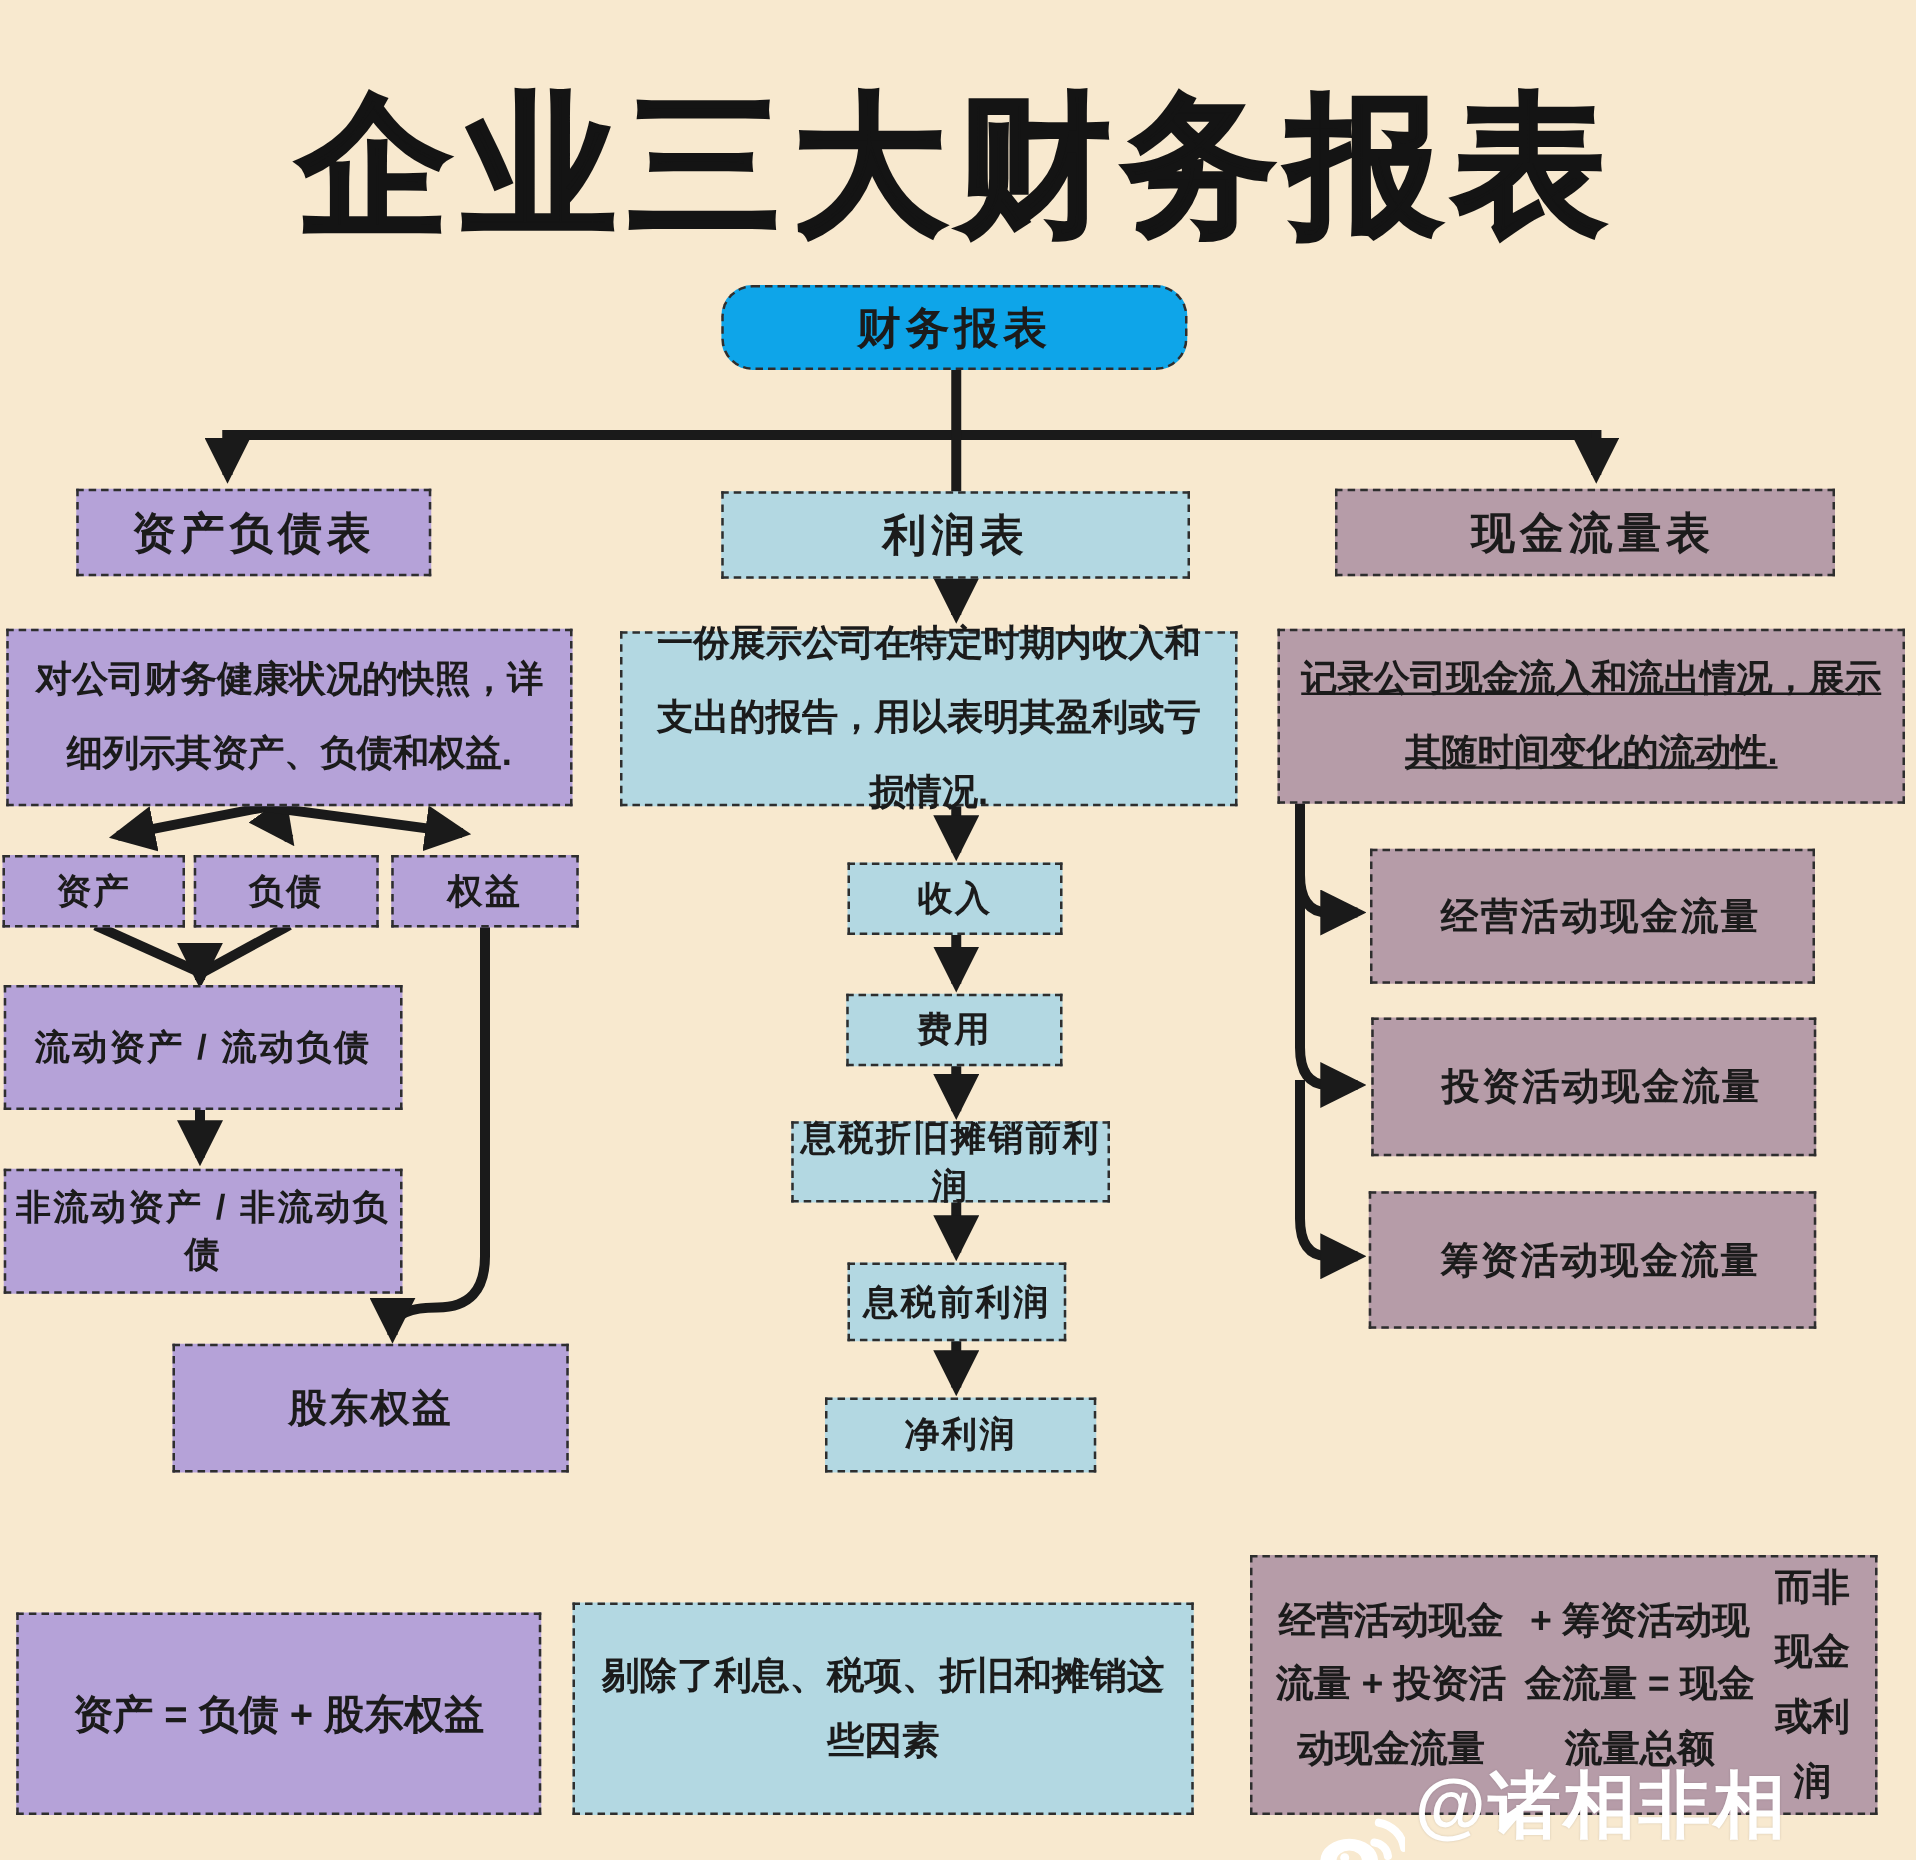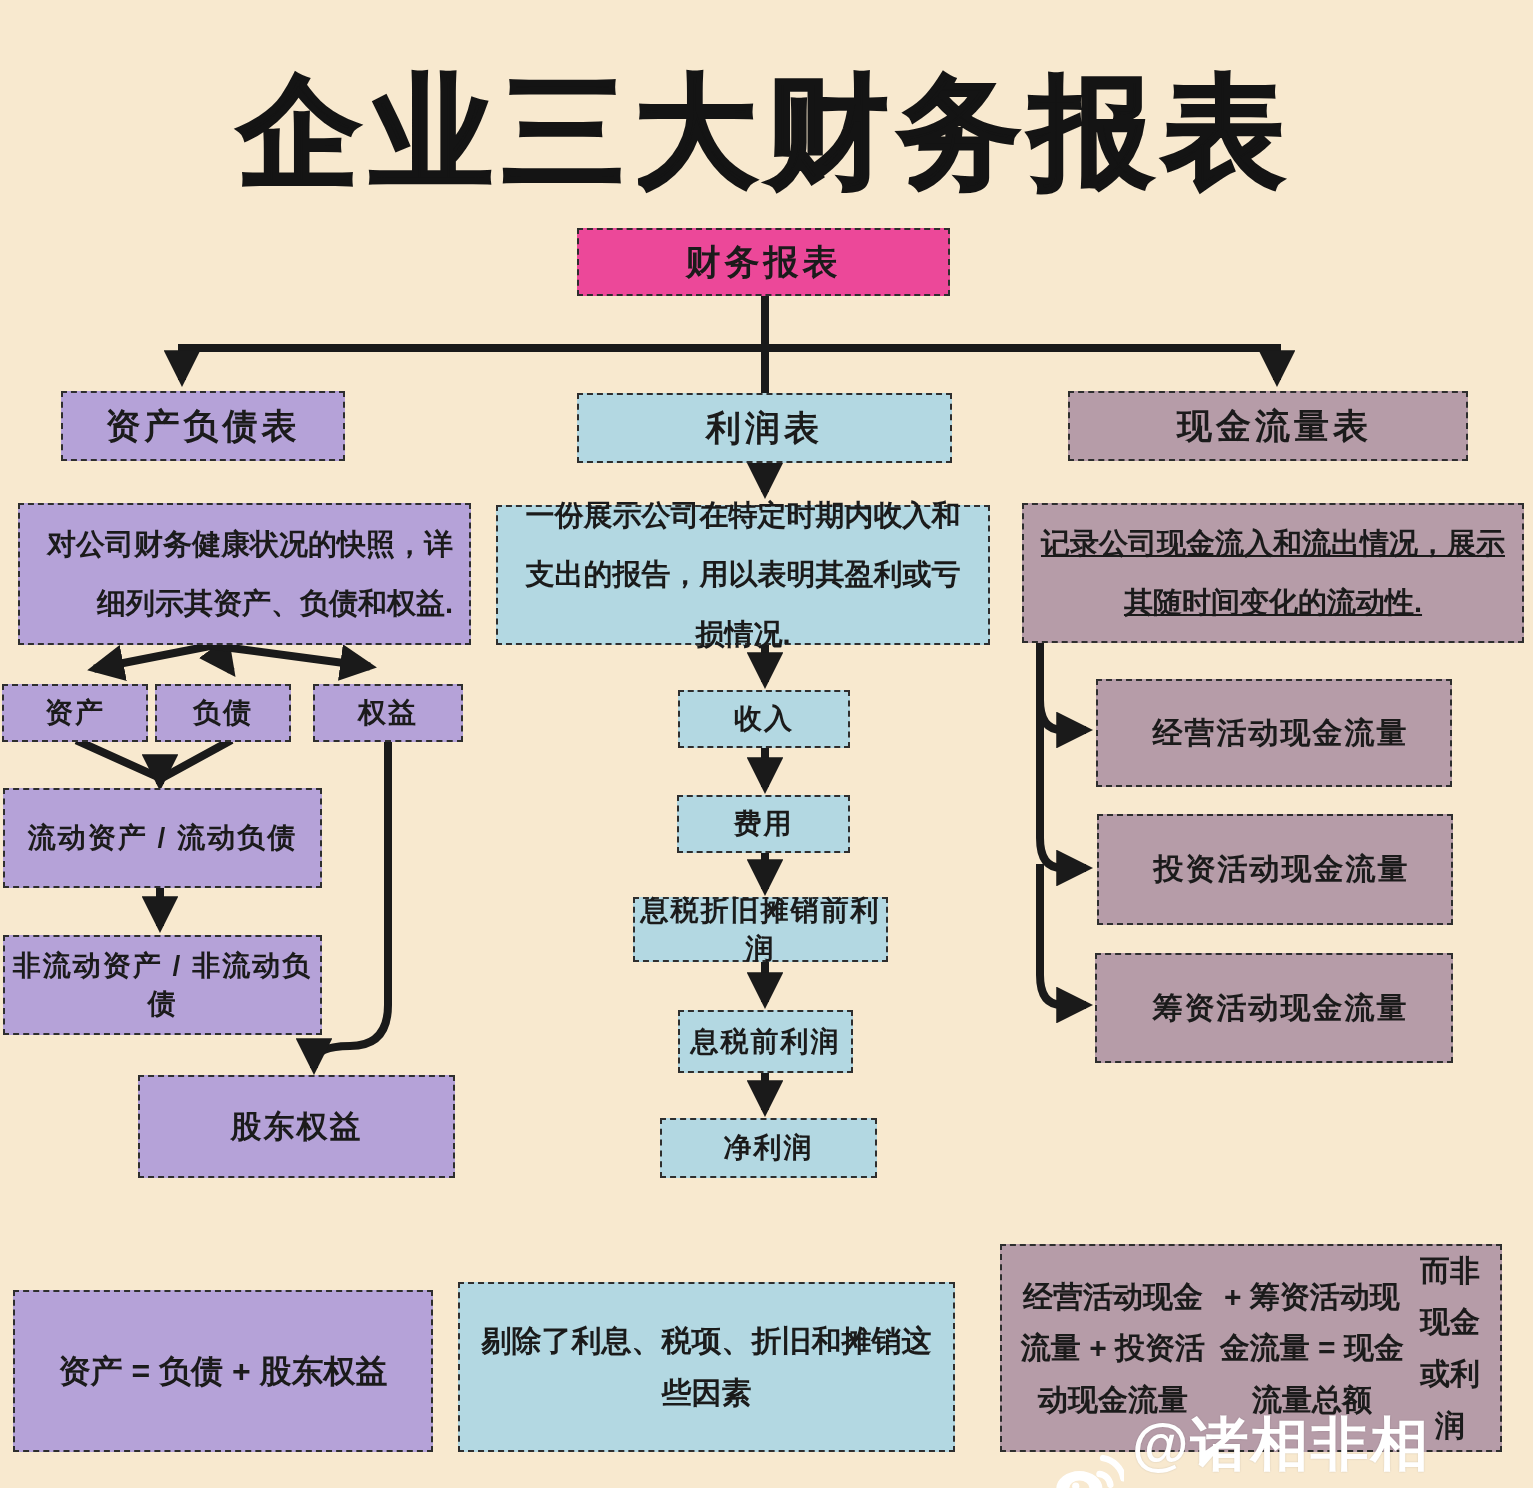--- a/index.html
+++ b/index.html
@@ -23,21 +23,21 @@
   svg.connectors{position:absolute;left:0;top:0;z-index:1;}
   .box{
     position:absolute;z-index:2;
     display:flex;align-items:center;justify-content:center;
     border:2px dashed #2e2e2e;
     box-sizing:border-box;
     font-weight:bold;
     text-align:center;
     color:#1b1b1b;
   }
-  .tan{background:#ec4899;}
+  .tan{background:#0ea5e9;border-radius:25px;}
   .purple{background:#b5a2d8;}
   .blue{background:#b3d8e2;}
   .mauve{background:#b69ca8;padding-left:13px;}
   .hdr{font-size:35px;letter-spacing:4px;}
   .desc{font-size:29px;line-height:2.05;padding:0 16px;}
   .node{font-size:28px;letter-spacing:2px;}
   .note{font-size:30px;line-height:1.75;padding:0 10px;}
   .note4{font-size:30px;line-height:1.72;padding:6px 8px;}
   .watermark{
     position:absolute;z-index:3;
@@ -101,34 +101,34 @@
   <div class="box purple hdr" style="left:61px;top:391px;width:284px;height:70px;">
     <span>资产负债表</span>
   </div>
   <div class="box blue hdr" style="left:577px;top:393px;width:375px;height:70px;">
     <span>利润表</span>
   </div>
   <div class="box mauve hdr" style="left:1068px;top:391px;width:400px;height:70px;">
     <span>现金流量表</span>
   </div>
 
-  <div class="box purple desc" style="left:18px;top:503px;width:453px;height:142px;text-align:right;">
+  <div class="box purple desc" style="left:5px;top:503px;width:453px;height:142px;">
     <span>对公司财务健康状况的快照，详细列示其资产、负债和权益.</span>
   </div>
   <div class="box blue desc" style="left:472px;top:505px;width:494px;height:140px;margin-left:24px;">
     <span>一份展示公司在特定时期内收入和支出的报告，用以表明其盈利或亏损情况.</span>
   </div>
   <div class="box mauve desc" style="left:1022px;top:503px;width:502px;height:140px;text-decoration:underline;">
     <span>记录公司现金流入和流出情况，展示其随时间变化的流动性.</span>
   </div>
 
   <div class="box purple node" style="left:2px;top:684px;width:146px;height:58px;">
     <span>资产</span>
   </div>
-  <div class="box purple node" style="left:155px;top:684px;width:136px;height:58px;">
+  <div class="box purple node" style="left:155px;top:684px;width:148px;height:58px;">
     <span>负债</span>
   </div>
   <div class="box purple node" style="left:313px;top:684px;width:150px;height:58px;">
     <span>权益</span>
   </div>
 
   <div class="box purple node" style="left:3px;top:788px;width:319px;height:100px;">
     <span>流动资产 / 流动负债</span>
   </div>
   <div class="box purple node" style="left:3px;top:935px;width:319px;height:100px;">

